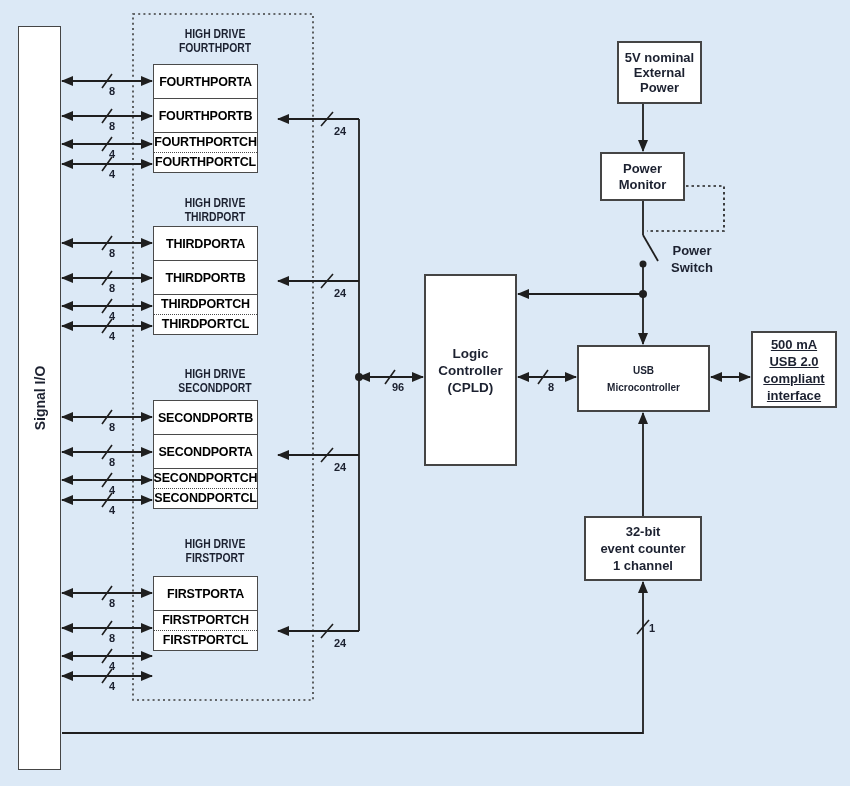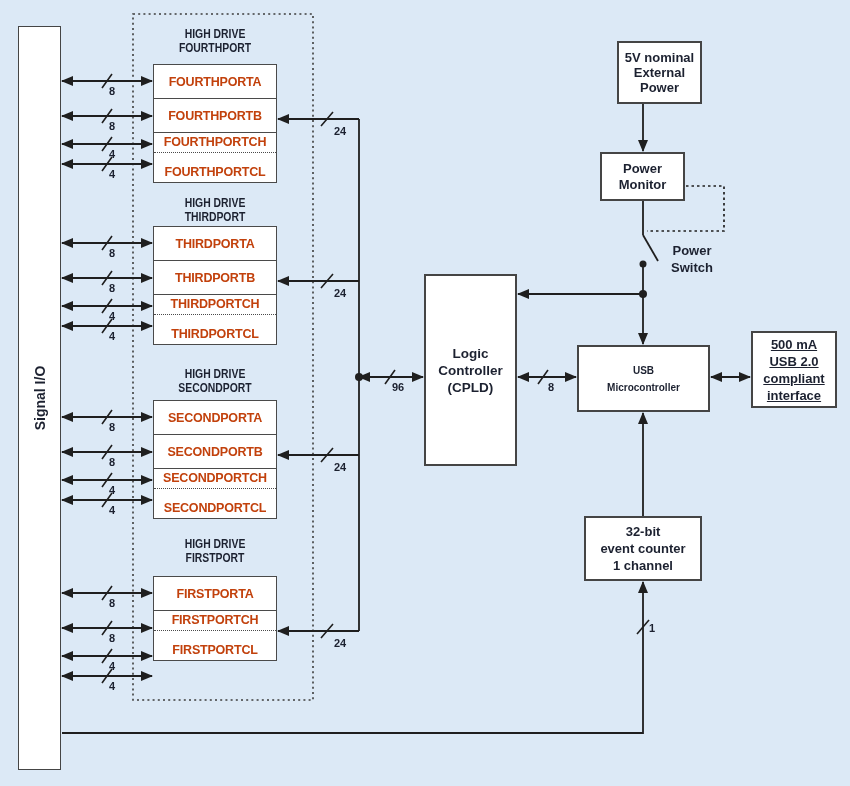--- a/index.html
+++ b/index.html
@@ -27,31 +27,31 @@
     text-align:center; font-weight:bold; white-space:pre-line;
     font-size:13px; line-height:16px;
   }
   .signal-io { border-width:1.5px; }
   .signal-io .vlabel {
     position:absolute; left:50%; top:50%;
     transform:translate(-50%,-50%) rotate(-90deg);
     white-space:nowrap; font-weight:bold; font-size:14px; color:#1c2130;
   }
   .pgroup {
-    position:absolute; left:153px; width:124px; z-index:2;
-    background:#fff; border:1.5px solid #4a4a4a; color:#c2410c;
+    position:absolute; left:153px; width:105px; z-index:2;
+    background:#fff; border:1.5px solid #4a4a4a; color:#000000;
   }
   .prow {
     display:flex; align-items:center; justify-content:center;
     font-weight:bold; font-size:12.5px; letter-spacing:-0.2px;
   }
   .r-a  { height:34px;   border-bottom:1.5px solid #4a4a4a; }
   .r-b  { height:34px;   border-bottom:1.5px solid #4a4a4a; }
   .r-ch { height:19.5px; border-bottom:1.5px dotted #4a4a4a; }
-  .r-cl { height:19.5px;margin-top:10px; }
+  .r-cl { height:19.5px; }
   .ptitle {
     position:absolute; left:135px; width:160px; z-index:2;
     text-align:center; font-weight:bold; font-size:13px; line-height:14px;
     color:#1c2130; white-space:pre-line; transform:scaleX(0.8);
   }
   .buslabel {
     position:absolute; z-index:2; font-weight:bold; font-size:11px;
     color:#1c2130; text-align:center; width:18px;
   }
   .freelabel {
@@ -157,22 +157,22 @@
     <div class="prow r-ch">FOURTHPORTCH</div>
     <div class="prow r-cl">FOURTHPORTCL</div>
   </div>
   <div class="pgroup" style="top:226px;">
     <div class="prow r-a">THIRDPORTA</div>
     <div class="prow r-b">THIRDPORTB</div>
     <div class="prow r-ch">THIRDPORTCH</div>
     <div class="prow r-cl">THIRDPORTCL</div>
   </div>
   <div class="pgroup" style="top:400px;">
+    <div class="prow r-b">SECONDPORTB</div>
     <div class="prow r-a">SECONDPORTA</div>
-    <div class="prow r-b">SECONDPORTB</div>
     <div class="prow r-ch">SECONDPORTCH</div>
     <div class="prow r-cl">SECONDPORTCL</div>
   </div>
   <div class="pgroup" style="top:576px;">
     <div class="prow r-a">FIRSTPORTA</div>
     <div class="prow r-ch">FIRSTPORTCH</div>
     <div class="prow r-cl">FIRSTPORTCL</div>
   </div>
 
   <span class="buslabel" style="left:103px; top:85px;">8</span>

